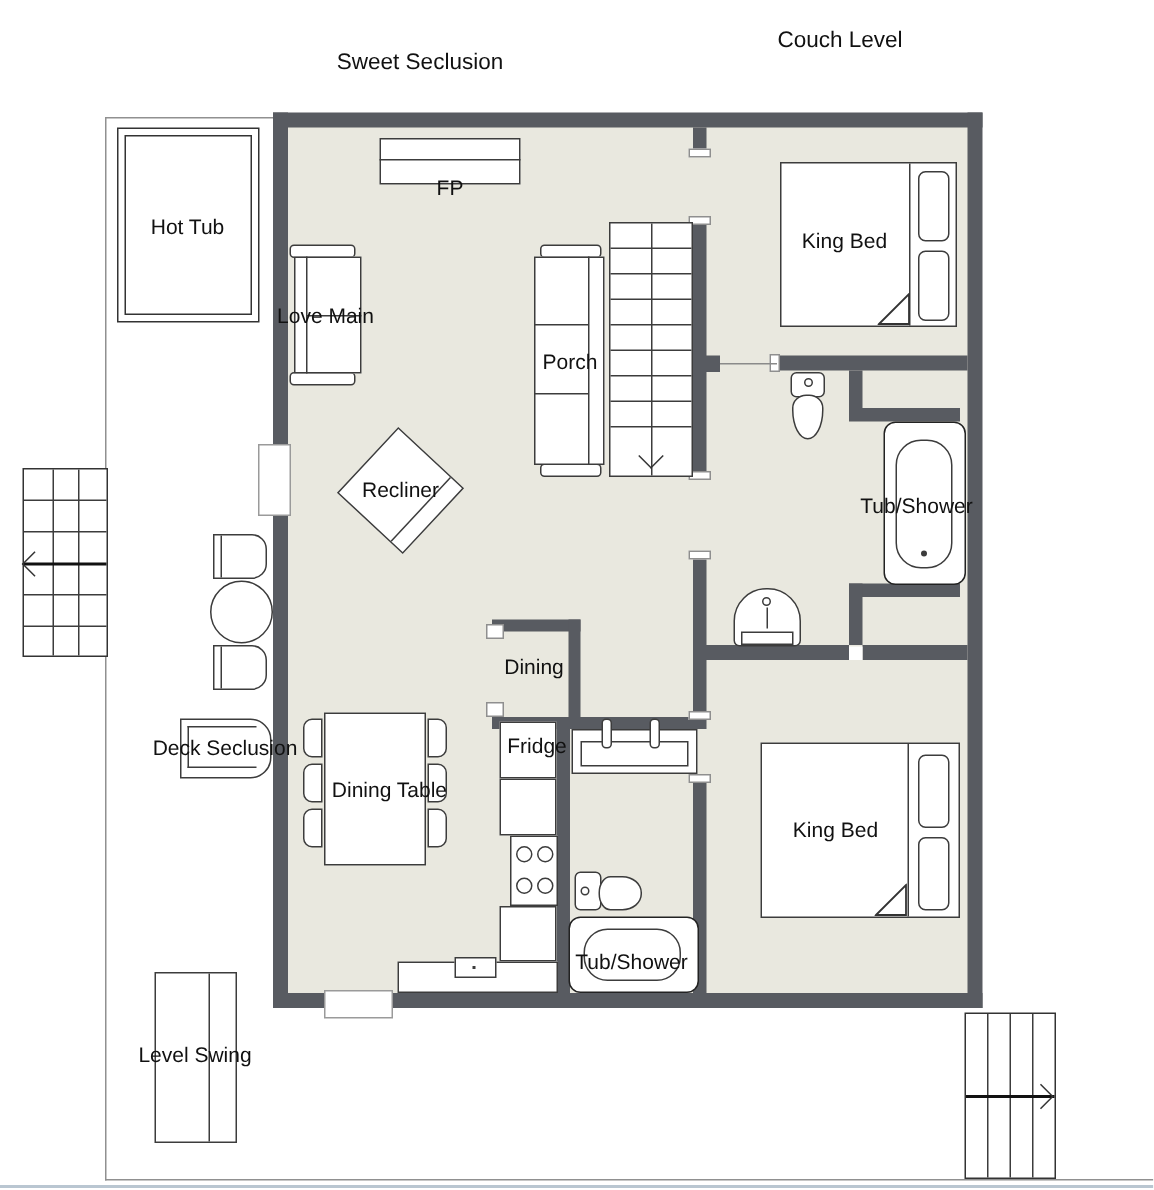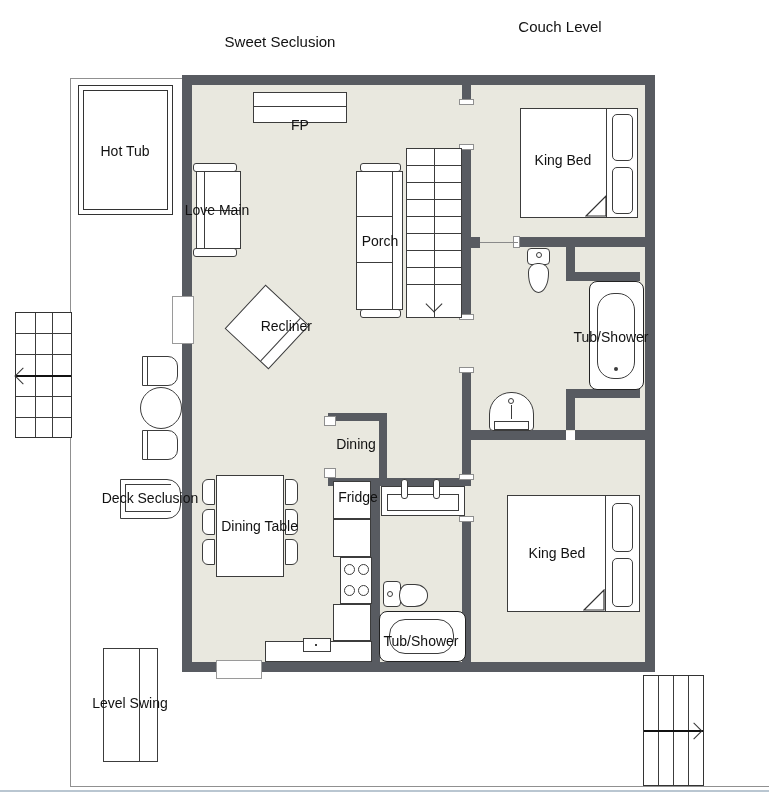--- a/index.html
+++ b/index.html
@@ -108,21 +108,21 @@
   <div class="thin" style="left:407px;top:216px;width:54px;height:1px;"></div>
   <div class="thin" style="left:407px;top:233px;width:54px;height:1px;"></div>
   <div class="thin" style="left:407px;top:250px;width:54px;height:1px;"></div>
   <div class="thin" style="left:407px;top:267px;width:54px;height:1px;"></div>
   <div class="thin" style="left:407px;top:284px;width:54px;height:1px;"></div>
   <div class="chev chev-down" style="left:428px;top:298px;"></div>
 
   <div class="furn" style="left:237px;top:297px;width:60px;height:60px;transform:rotate(43deg);">
     <div style="position:absolute;top:0;right:10px;width:1px;height:100%;background:#3c3c3c;"></div>
   </div>
-  <div class="label" style="left:222px;top:318px;width:90px;text-align:right;">Recliner</div>
+  <div class="label" style="left:222px;top:318px;width:90px;">Recliner</div>
 
   <div class="furn" style="left:520px;top:108px;width:118px;height:110px;"></div>
   <div class="thin" style="left:606px;top:109px;width:1px;height:108px;"></div>
   <div class="pillow" style="left:612px;top:114px;width:21px;height:47px;"></div>
   <div class="pillow" style="left:612px;top:167px;width:21px;height:47px;"></div>
   <svg class="fold" style="left:585px;top:195px;" width="22" height="22">
       <path d="M1,21 L21,1 L21,21 Z" fill="#fff" stroke="#333" stroke-width="1.2"></path>
     </svg>
   <div class="label" style="left:518px;top:152px;width:90px;">King Bed</div>
 

